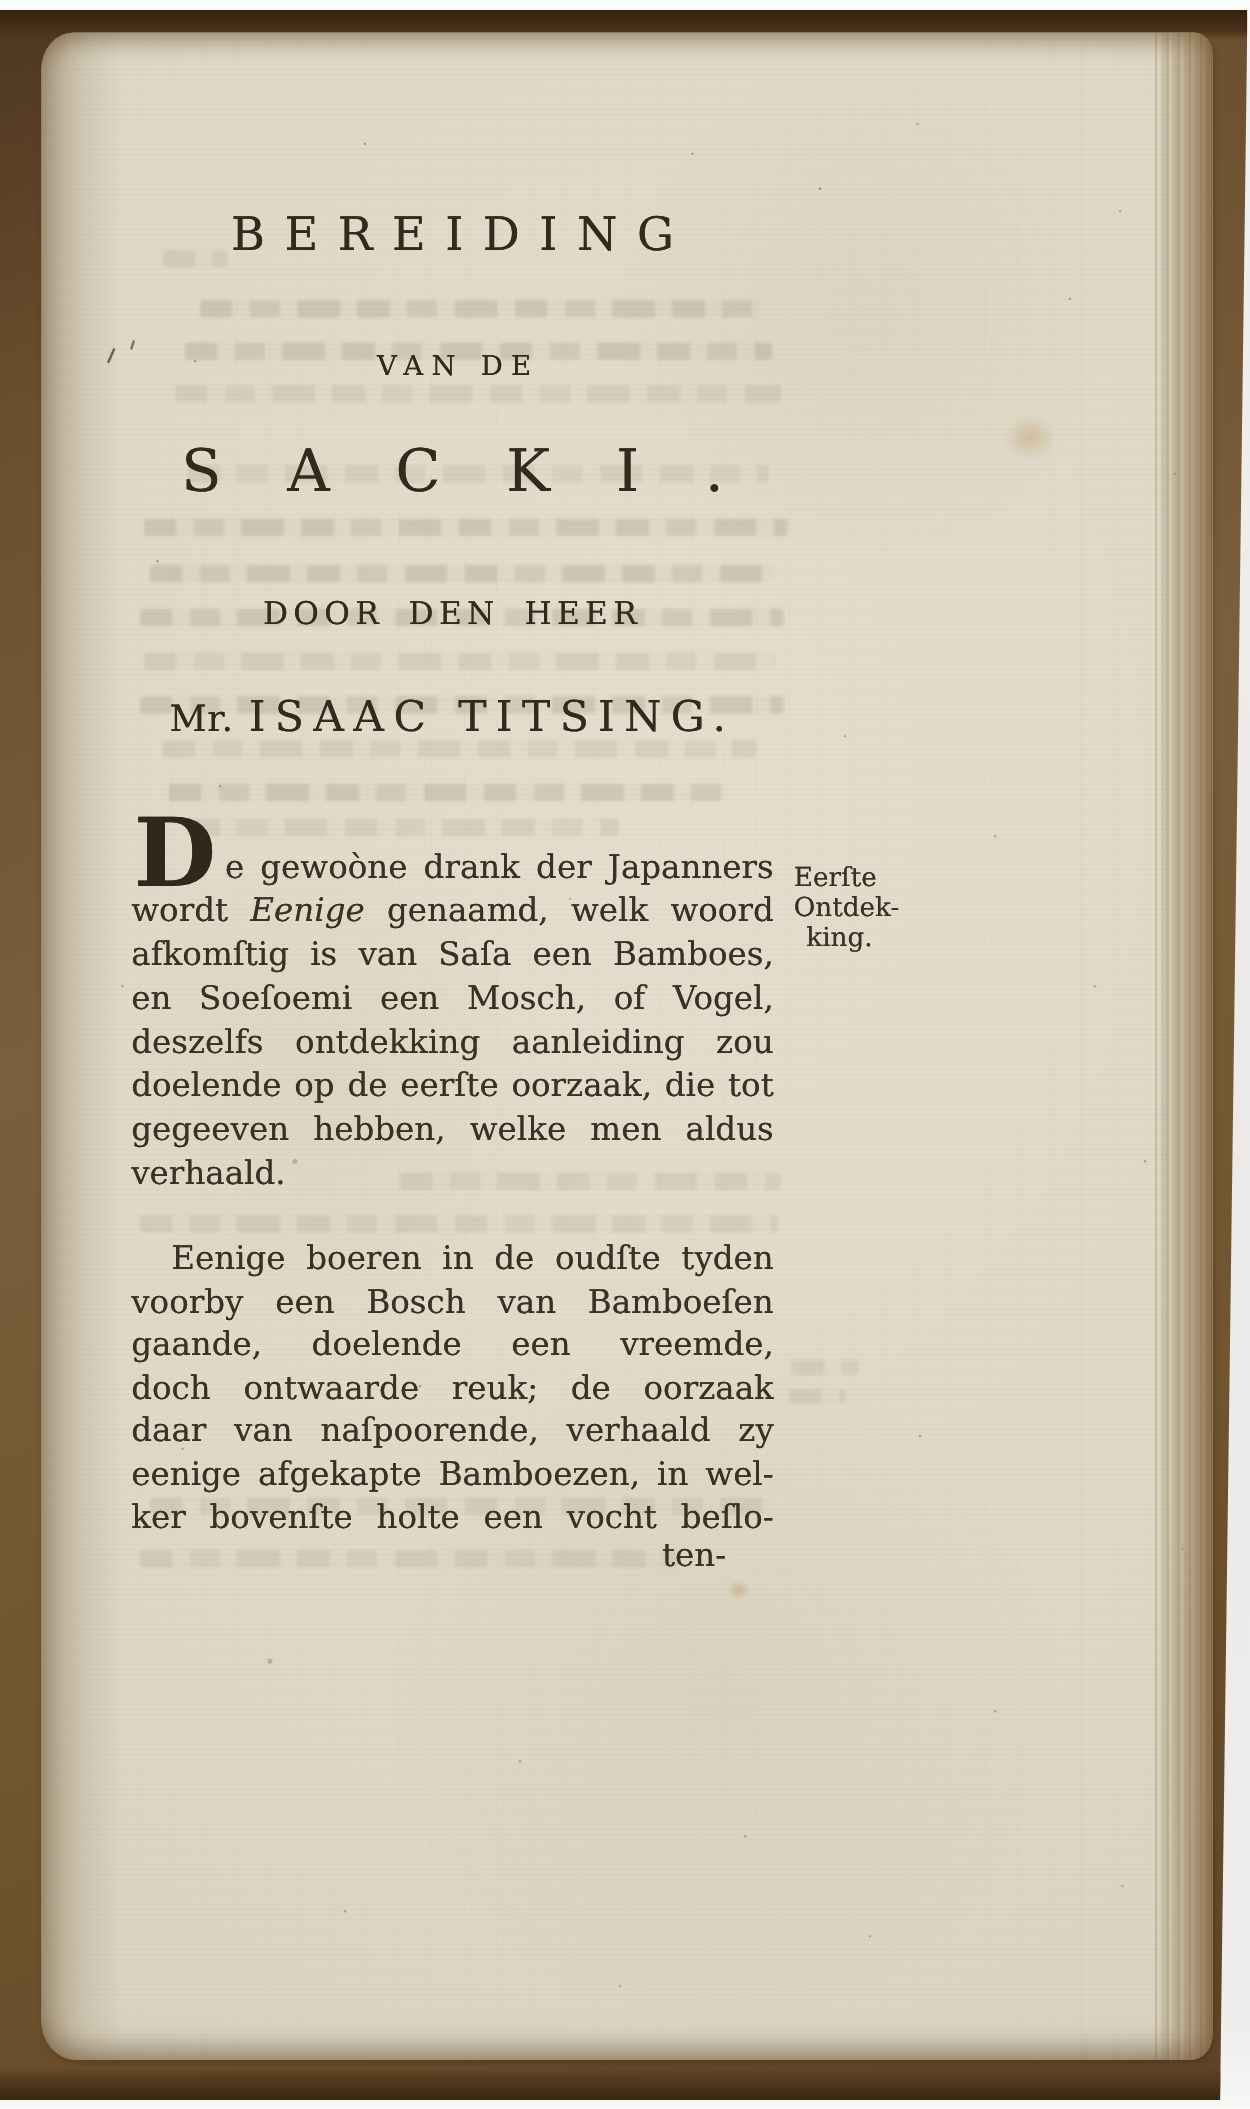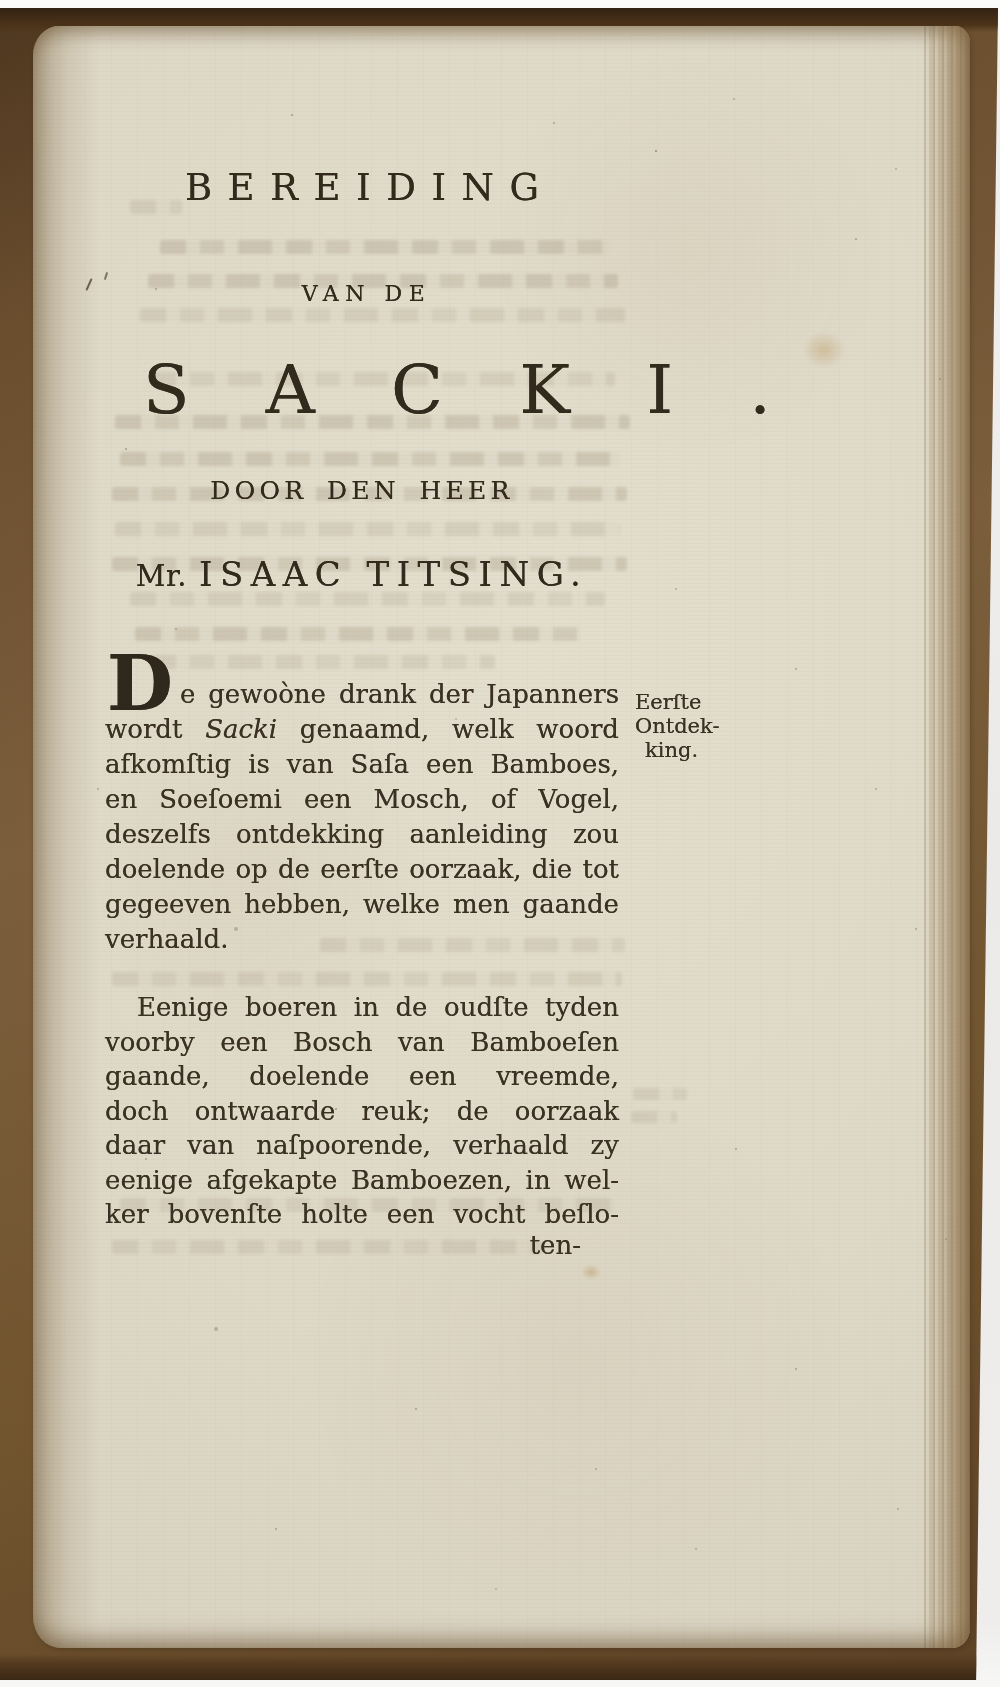--- a/index.html
+++ b/index.html
@@ -108,21 +108,21 @@
       662px 1522px 0 0 rgba(95,78,52,.35), 112px 1132px 0 0 rgba(95,78,52,.4),
       906px 352px 0 0 rgba(95,78,52,.35), 912px 1212px 0 0 rgba(95,78,52,.3);}
   .mark1{position:absolute;left:55px;top:252px;width:2px;height:13px;background:rgba(60,50,40,.7);
     transform:rotate(24deg);border-radius:1px;z-index:4;}
   .mark2{position:absolute;left:72px;top:246px;width:2px;height:8px;background:rgba(60,50,40,.6);
     transform:rotate(18deg);border-radius:1px;z-index:4;}
   .tblock{position:absolute;left:72px;width:514px;z-index:5;text-align:center;color:#332a1e;
     text-shadow:0 0 .5px rgba(51,42,30,.9);}
   .h1{top:140px;font-size:37px;letter-spacing:.42em;margin-right:-0.42em;}
   .h2{top:255px;font-size:22px;letter-spacing:.3em;margin-right:-0.3em;}
-  .h3{top:324px;font-size:68px;letter-spacing:1.12em;margin-right:-1.12em;white-space:nowrap;text-align:center;}
+  .h3{top:324px;font-size:47px;letter-spacing:1.12em;margin-right:-1.12em;white-space:nowrap;text-align:center;}
   .h1 span,.h2 span,.h3 span{display:inline-block;transform:translateX(0.21em);}
   .h3 span{transform:translateX(0.56em);}
   .byline{top:450px;font-size:25px;letter-spacing:.17em;word-spacing:.3em;}
   .author{top:528px;font-size:34px;white-space:nowrap;}
   .author .prefix{font-size:29px;letter-spacing:.02em;margin-right:12px;}
   .author .name{letter-spacing:.22em;}
   .para{position:absolute;left:72px;width:514px;font-size:26px;color:#3a3124;z-index:5;
     text-shadow:0 0 .45px rgba(57,48,34,.85);}
   .p1{top:651px;}
   .p1 .ln{line-height:35px;}
@@ -194,26 +194,26 @@
     </div>
 
     <div class="margin-note">
       <div class="nl1">Eerſte</div>
       <div class="nl2">Ontdek-</div>
       <div class="nl3">king.</div>
     </div>
 
     <div class="para p1">
       <div class="ln"><span class="dc">D</span><span>e gewoòne drank der Japanners</span></div>
-      <div class="ln"><span>wordt </span><span class="it">Sacki</span><span> genaamd, welk woord</span></div>
+      <div class="ln"><span>wordt </span><span class="it">Eenige</span><span> genaamd, welk woord</span></div>
       <div class="ln">afkomſtig is van Saſa een Bamboes,</div>
       <div class="ln">en Soeſoemi een Mosch, of Vogel,</div>
       <div class="ln">deszelfs ontdekking aanleiding zou</div>
       <div class="ln">doelende op de eerſte oorzaak, die tot</div>
-      <div class="ln">gegeeven hebben, welke men gaande</div>
+      <div class="ln">gegeeven hebben, welke men aldus</div>
       <div class="ln last">verhaald.</div>
     </div>
 
     <div class="para p2">
       <div class="ln indent">Eenige boeren in de oudſte tyden</div>
       <div class="ln">voorby een Bosch van Bamboeſen</div>
       <div class="ln">gaande, doelende een vreemde,</div>
       <div class="ln">doch ontwaarde reuk; de oorzaak</div>
       <div class="ln">daar van naſpoorende, verhaald zy</div>
       <div class="ln">eenige afgekapte Bamboezen, in wel-</div>

